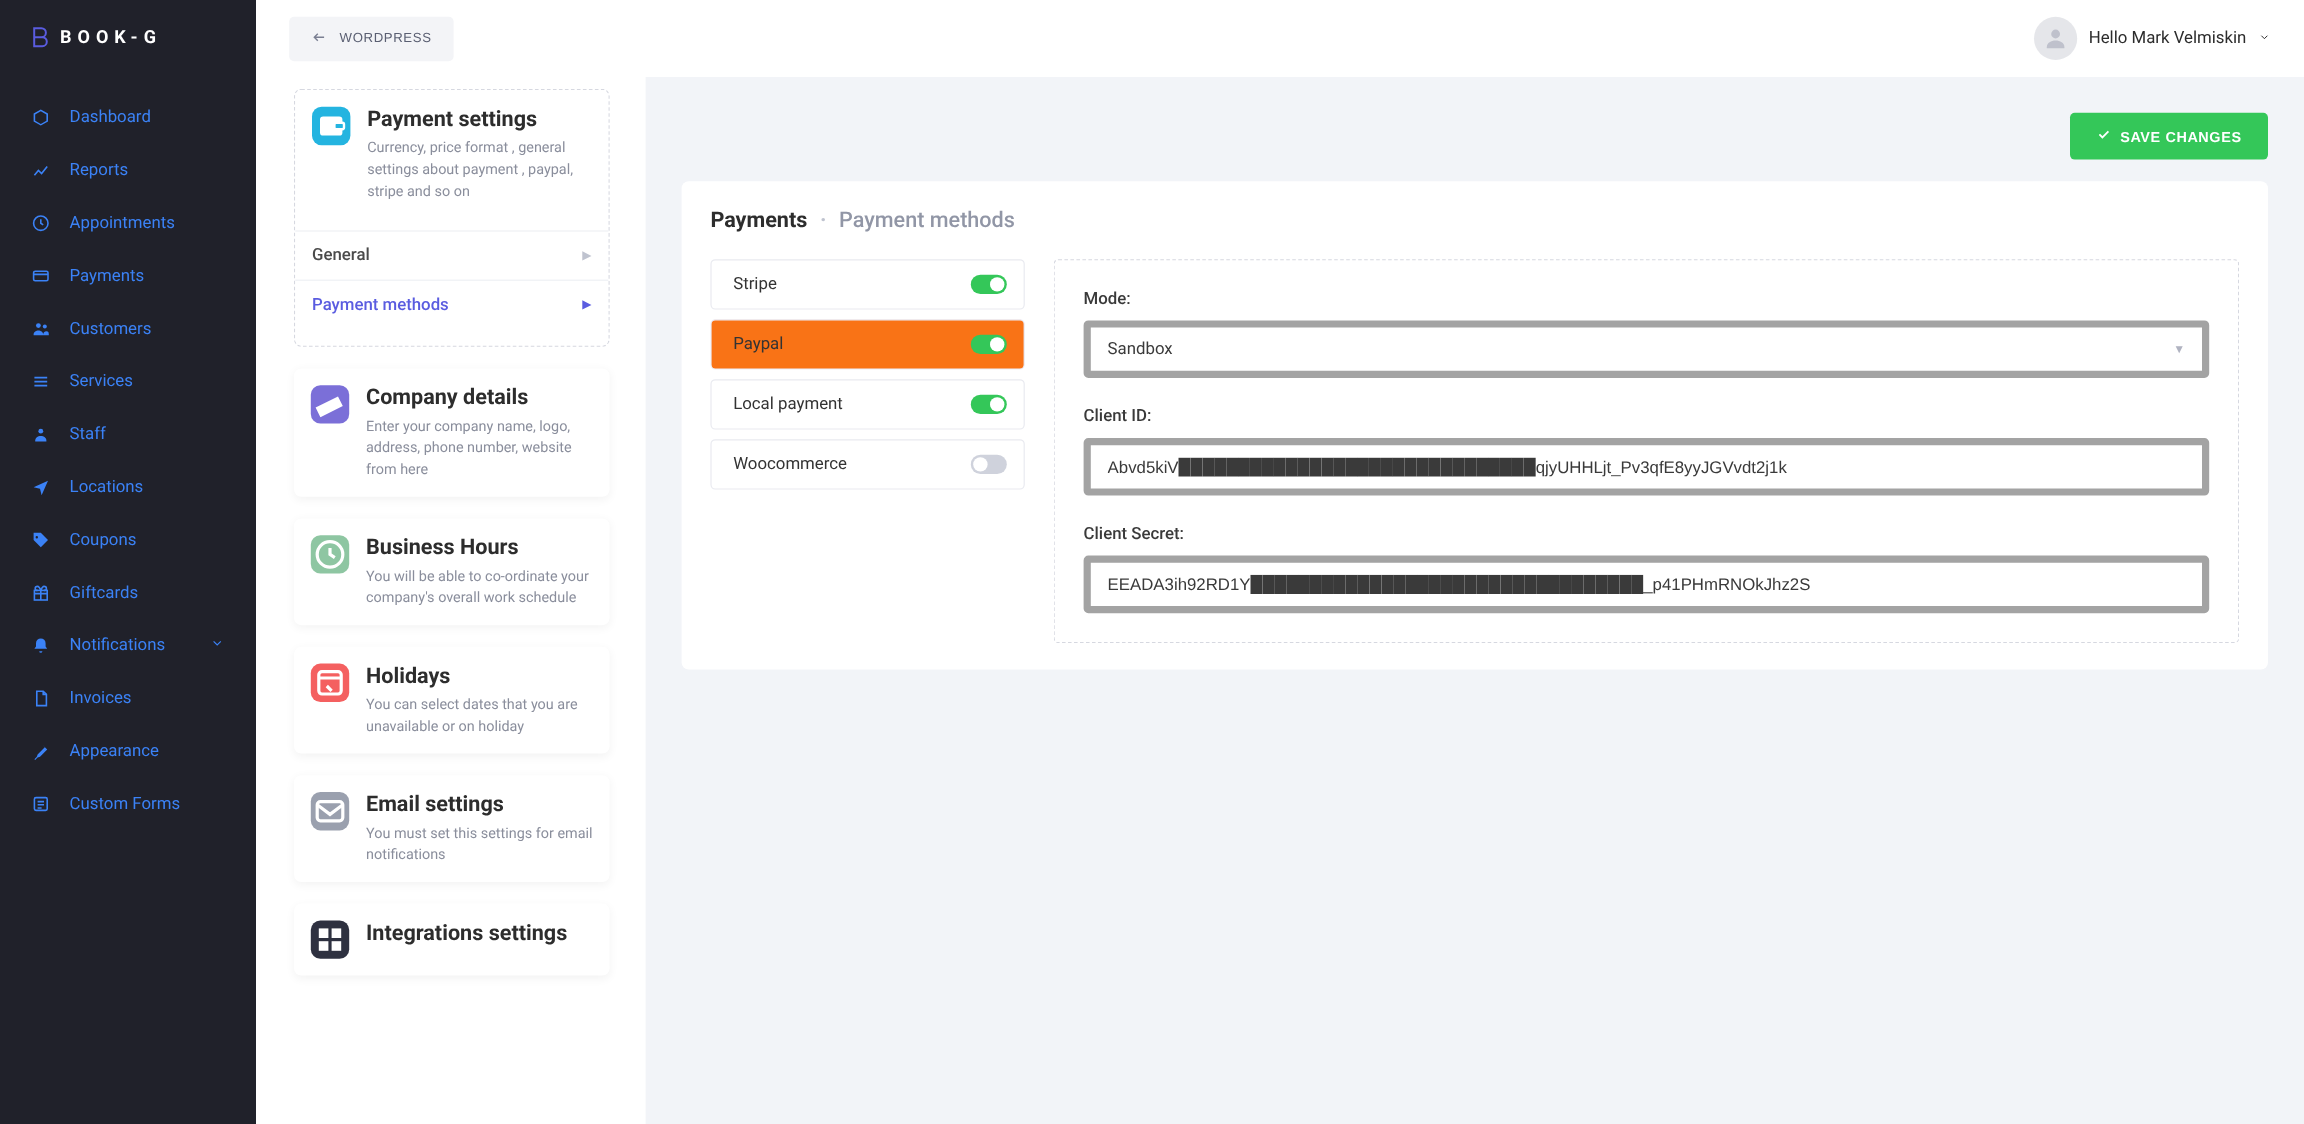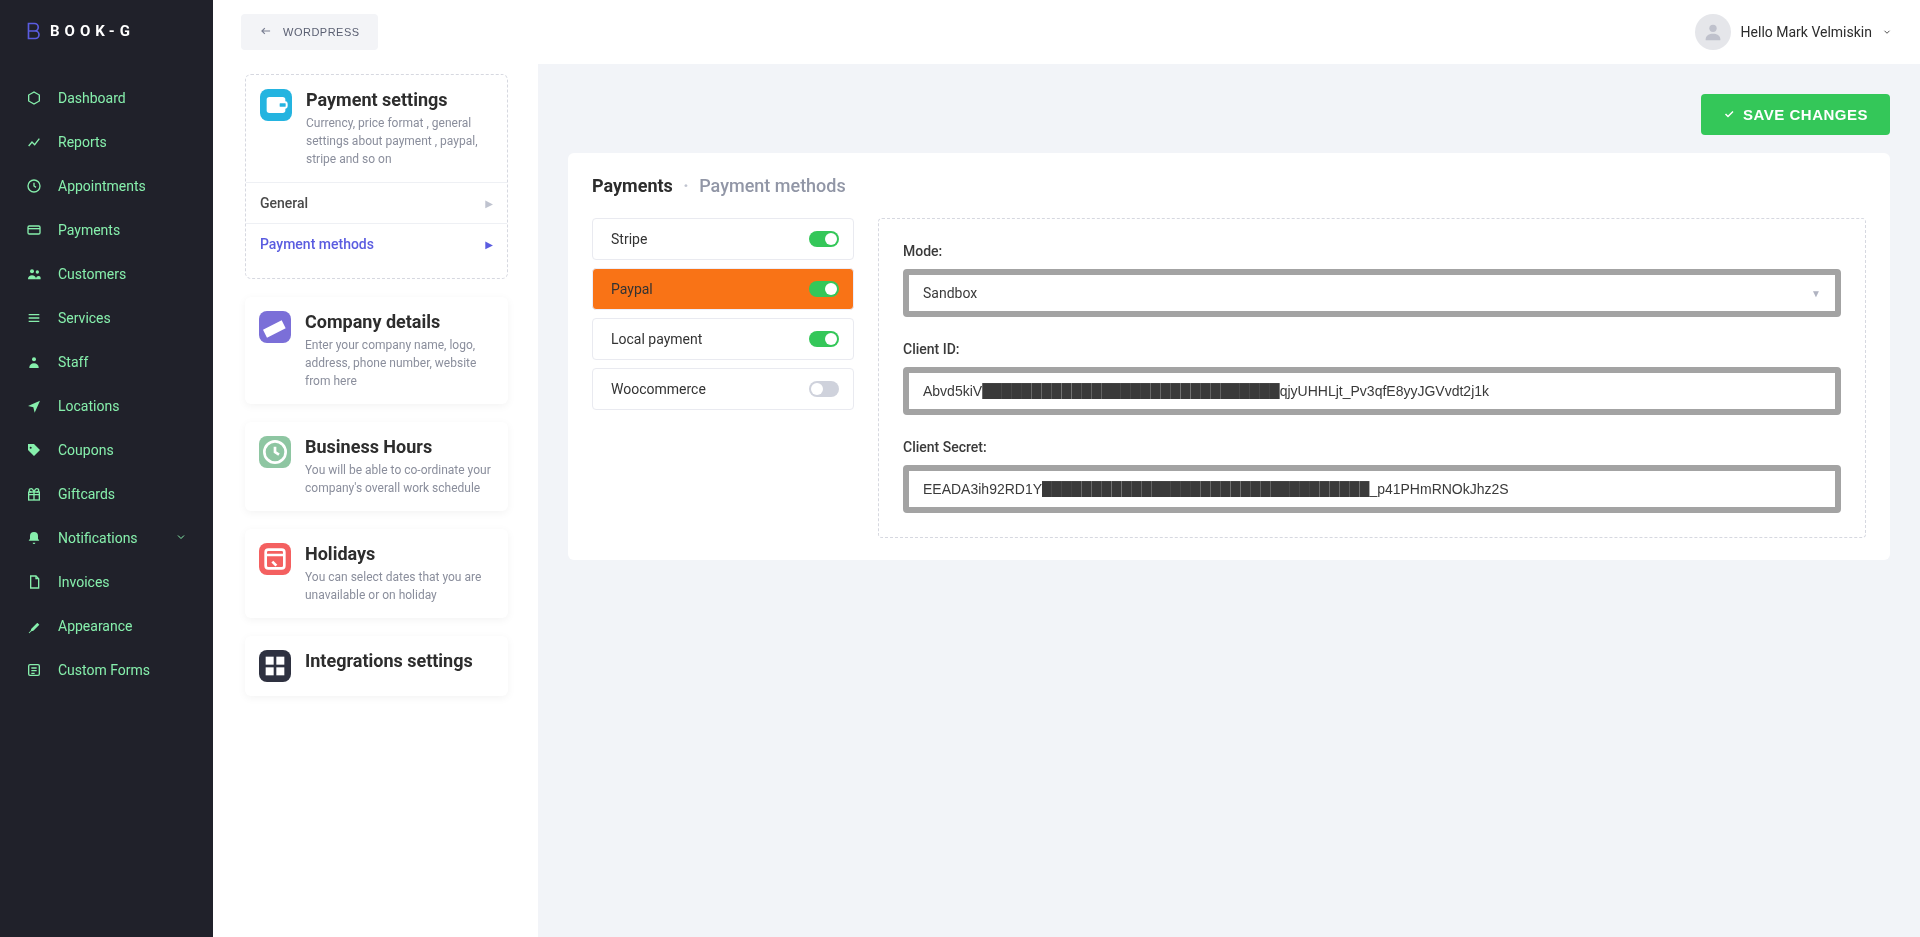--- a/index.html
+++ b/index.html
@@ -37,21 +37,21 @@
   color: #fff;
   font-weight: 700;
   letter-spacing: 5px;
   font-size: 15px;
 }
 .nav { display: flex; flex-direction: column; gap: 0; padding-top: 14px; }
 .nav-item {
   display: flex; align-items: center;
   padding: 14px 26px;
   cursor: pointer;
-  color: #86efac;
+  color: #3b82f6;
   font-size: 14px;
   gap: 16px;
 }
 .nav-icon { width: 16px; height: 16px; flex-shrink: 0; }
 .nav-label { flex: 1; }
 .chevron-down { margin-left: auto; }
 
 
 .topbar {
   position: fixed;
@@ -126,21 +126,21 @@
 .ic-blue   { background: #24b4e0; }
 .ic-purple { background: #7b6fd8; }
 .ic-green  { background: #8ec6a2; }
 .ic-red    { background: #f46060; }
 .ic-gray   { background: #9aa0ae; }
 .ic-dark   { background: #2e3140; }
 
 .settings-card-title { font-weight: 700; font-size: 18px; color: #2d2d2d; margin-bottom: 4px; }
 .settings-card-desc  { font-size: 12px; color: #8a8e9c; line-height: 1.5; }
 
-.settings-subitems { margin-top: 14px; }
+.settings-subitems { margin-top: 24px; }
 .settings-subitem {
   display: flex; align-items: center; justify-content: space-between;
   padding: 12px 14px;
   border-top: 1px solid #eef0f4;
   font-size: 14px;
   cursor: pointer;
 }
 .settings-subitem .label { color: #4a4a4a; font-weight: 500; }
 .settings-subitem.active .label { color: #5a5ce0; }
 .settings-subitem .arrow { color: #bfc3cf; font-size: 10px; }
@@ -152,21 +152,21 @@
   padding: 30px;
   overflow-y: auto;
 }
 .save-row { display: flex; justify-content: flex-end; margin-bottom: 18px; }
 .save-btn {
   background: #34c759;
   color: #fff;
   border: none;
   padding: 12px 22px;
   border-radius: 4px;
-  font-size: 15px;
+  font-size: 12px;
   font-weight: 700;
   letter-spacing: 0.5px;
   cursor: pointer;
   display: flex; align-items: center; gap: 8px;
 }
 
 .panel-card {
   background: #fff;
   border-radius: 6px;
   padding: 22px 24px;
@@ -440,20 +440,35 @@
           </span>
       <div>
         <div class="settings-card-title">Holidays</div>
         <div class="settings-card-desc">You can select dates that you are unavailable or on holiday</div>
       </div>
     </div>
 
   </div>
       <div class="settings-card">
     <div class="settings-card-head">
+      <span class="settings-card-icon ic-gray">
+            <svg viewBox="0 0 24 24" fill="none" stroke="#fff" stroke-width="2">
+              <rect x="4" y="6" width="16" height="12" rx="2"></rect>
+              <path d="M4 8l8 6 8-6"></path>
+            </svg>
+          </span>
+      <div>
+        <div class="settings-card-title">Email settings</div>
+        <div class="settings-card-desc">You must set this settings for email notifications</div>
+      </div>
+    </div>
+
+  </div>
+      <div class="settings-card">
+    <div class="settings-card-head">
       <span class="settings-card-icon ic-dark">
             <svg viewBox="0 0 24 24" fill="#fff">
               <rect x="5" y="5" width="6" height="6"></rect>
               <rect x="13" y="13" width="6" height="6"></rect>
               <rect x="5" y="13" width="6" height="6"></rect>
               <rect x="13" y="5" width="6" height="6"></rect>
             </svg>
           </span>
       <div>
         <div class="settings-card-title">Integrations settings</div>

